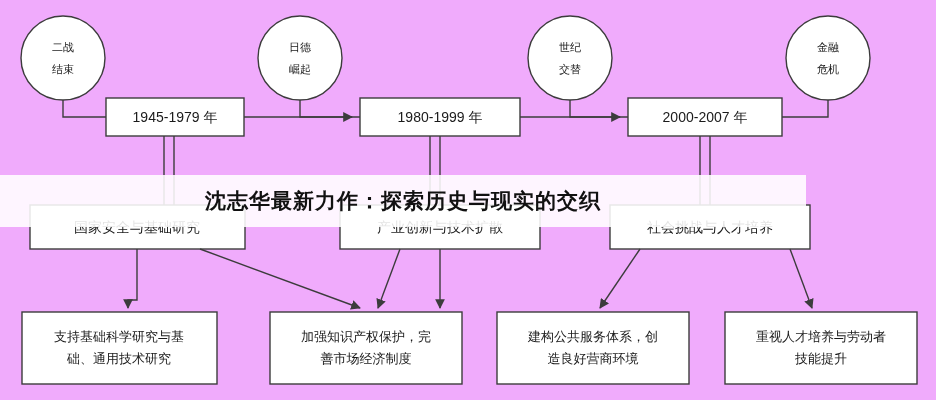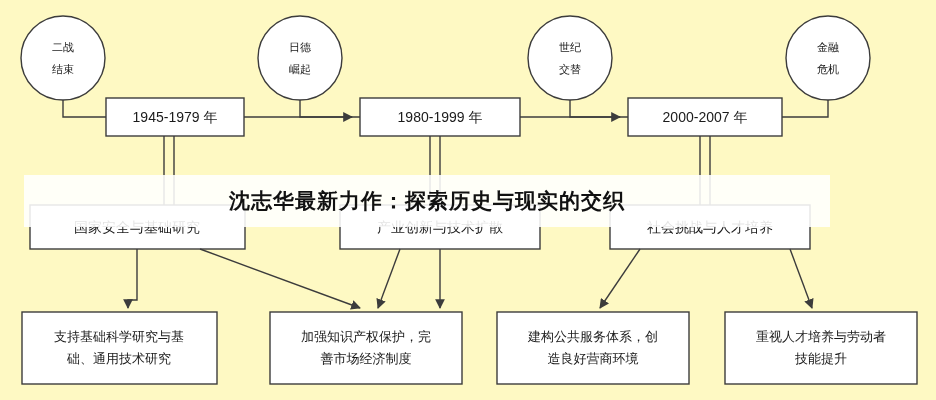--- a/index.html
+++ b/index.html
@@ -11,21 +11,21 @@
     width: 936px;
     height: 400px;
     font-family: "Liberation Sans", sans-serif;
     overflow: hidden;
     position: relative;
   }
   #diagram-root {
     position: relative;
     width: 936px;
     height: 400px;
-    background: #fef9c3;
+    background: #f0abfc;
   }
   svg#diagram-svg {
     position: absolute;
     left: 0;
     top: 0;
     width: 936px;
     height: 400px;
   }
   .node-text {
     font-family: "Liberation Sans", sans-serif;
@@ -58,21 +58,20 @@
   .banner {
     position: absolute;
     left: 0;
     top: 175px;
     width: 806px;
     height: 52px;
     background: rgba(255,255,255,0.88);
     display: flex;
     align-items: center;
     justify-content: center;
-    margin-left: 24px;
   }
   .banner-title {
     font-family: "Liberation Sans", sans-serif;
     font-size: 21px;
     font-weight: bold;
     color: #111111;
     letter-spacing: 1px;
     white-space: nowrap;
   }
 </style>

